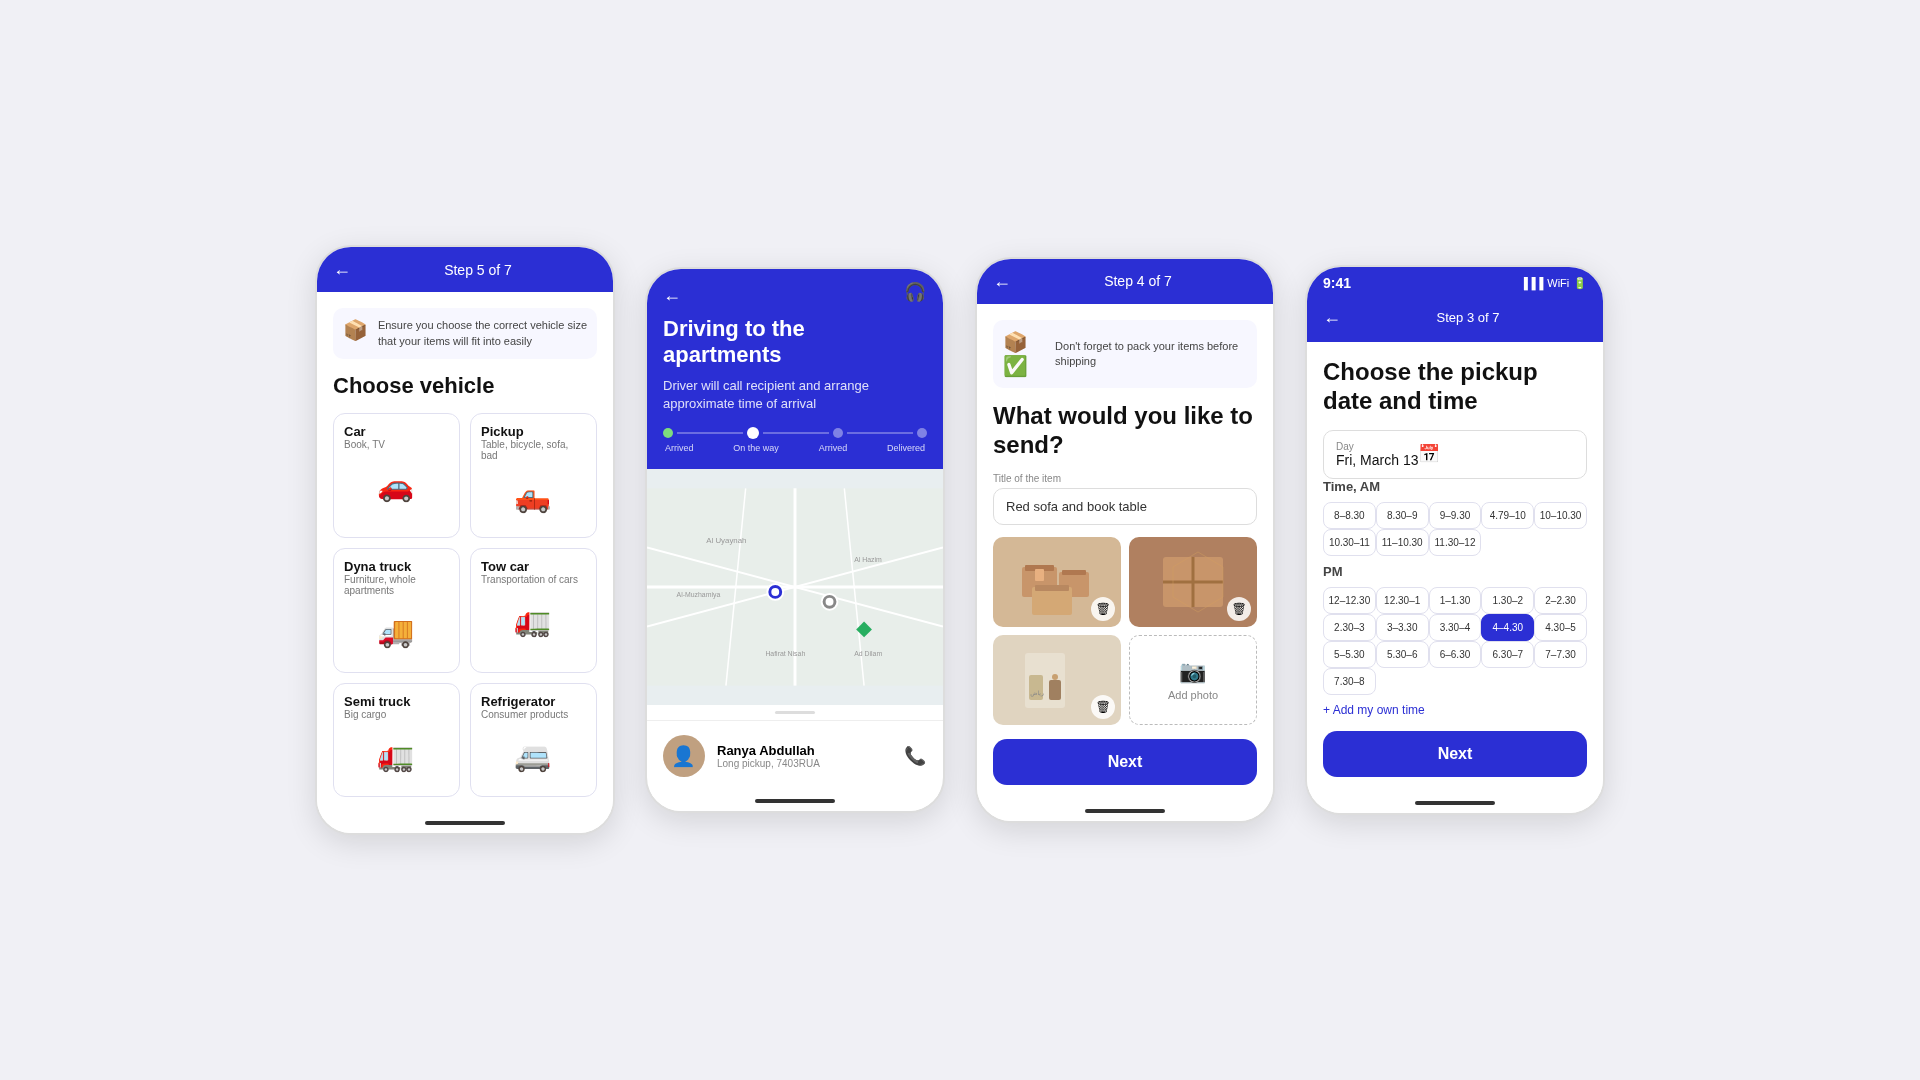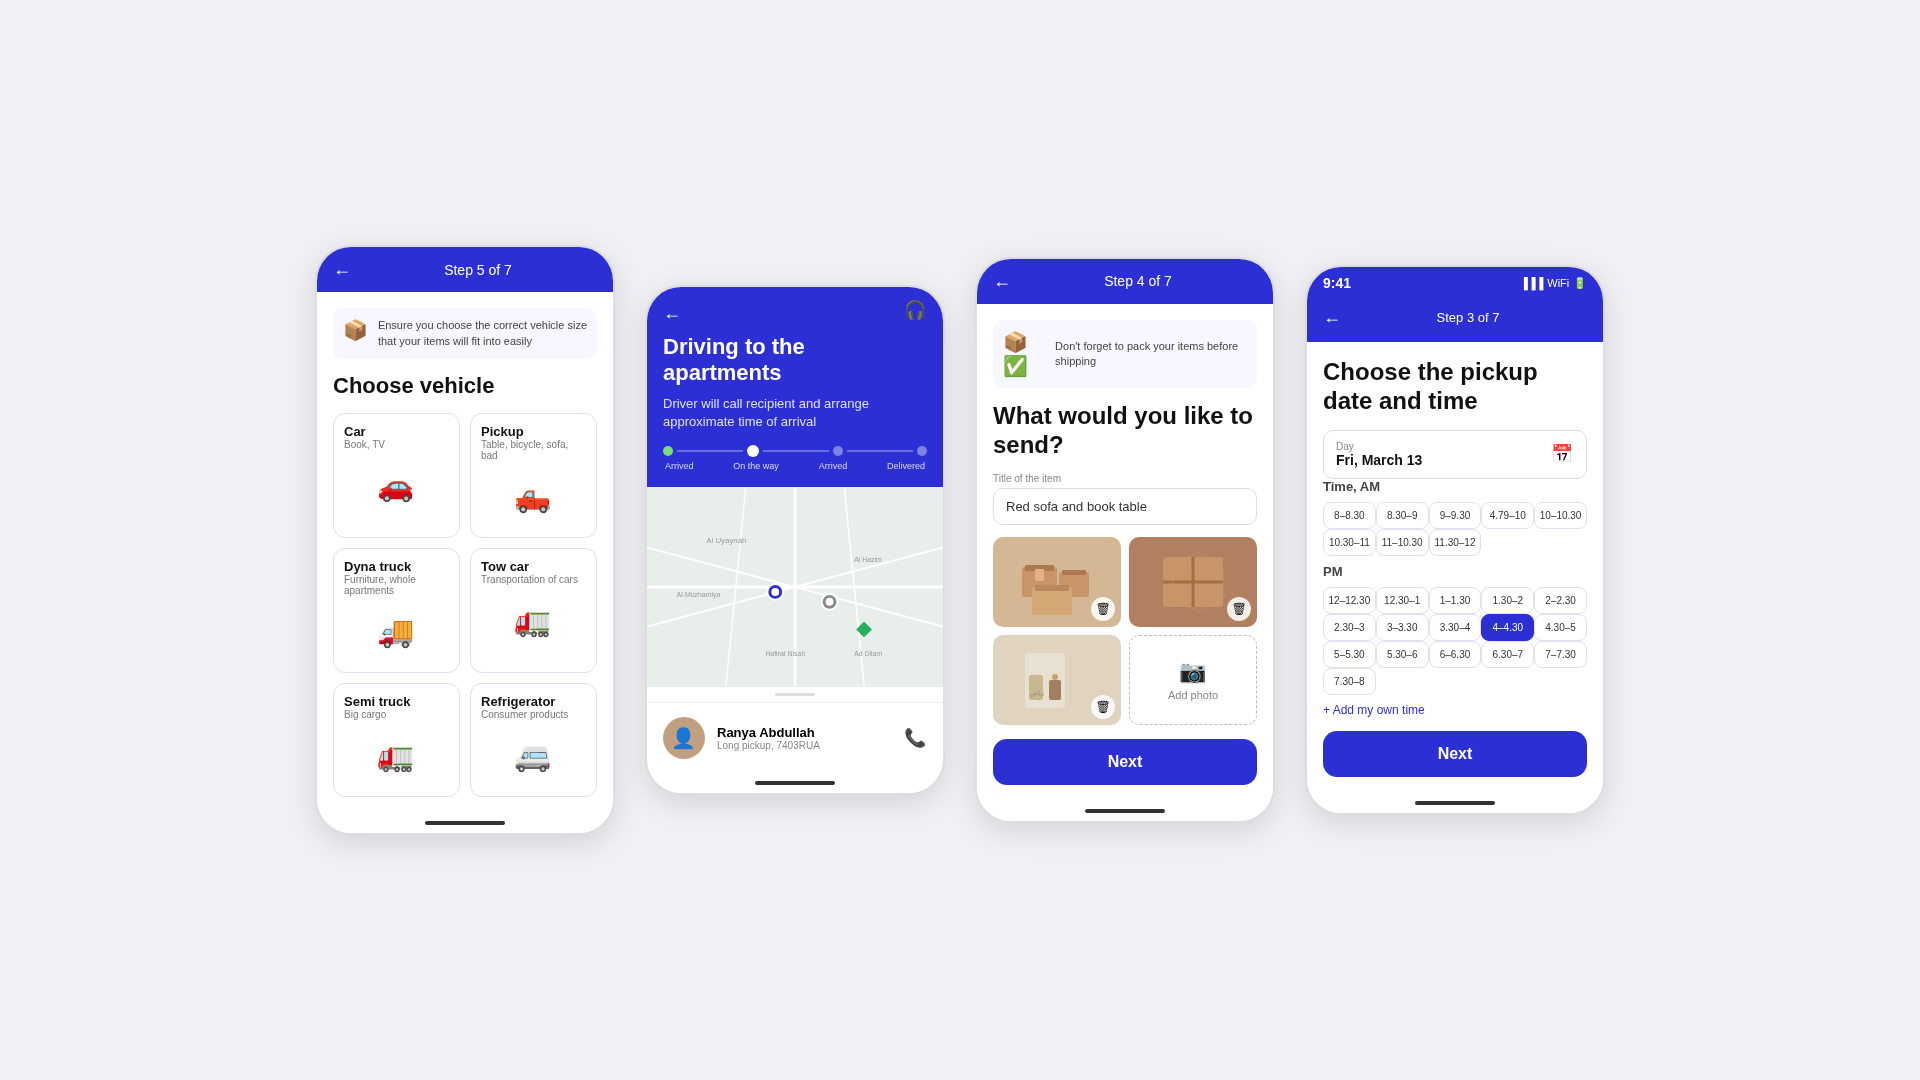--- a/index.html
+++ b/index.html
@@ -182,21 +182,21 @@
       display: flex;
       justify-content: space-between;
       padding: 0 2px;
     }
     .progress-label {
       font-size: 9px;
       color: rgba(255,255,255,0.8);
     }
     .s2-map {
       background: #e8eef0;
-      height: 200px;
+      height: 236px;
       position: relative;
       overflow: hidden;
     }
     .s2-driver-bar {
       display: flex;
       align-items: center;
       gap: 12px;
       padding: 14px 16px;
       border-top: 1px solid #eee;
     }
@@ -342,26 +342,25 @@
       font-weight: 800;
       color: #111;
       margin-bottom: 14px;
       line-height: 1.2;
     }
     .day-field {
       border: 1.5px solid #ddd;
       border-radius: 10px;
       padding: 10px 12px;
       display: flex;
-      justify-content: space-between;
       align-items: center;
       cursor: pointer;
     }
     .day-label { font-size: 10px; color: #888; }
-    .day-value { font-size: 14px; font-weight: 700; color: #111; }
+    .day-value { font-size: 14px; font-weight: 400; color: #111; }
     .cal-icon { font-size: 18px; color: #2b2fd4; }
     .time-section-label {
       font-size: 13px;
       font-weight: 600;
       color: #444;
       margin-bottom: 8px;
     }
     .time-grid {
       display: grid;
       grid-template-columns: repeat(5, 1fr);

